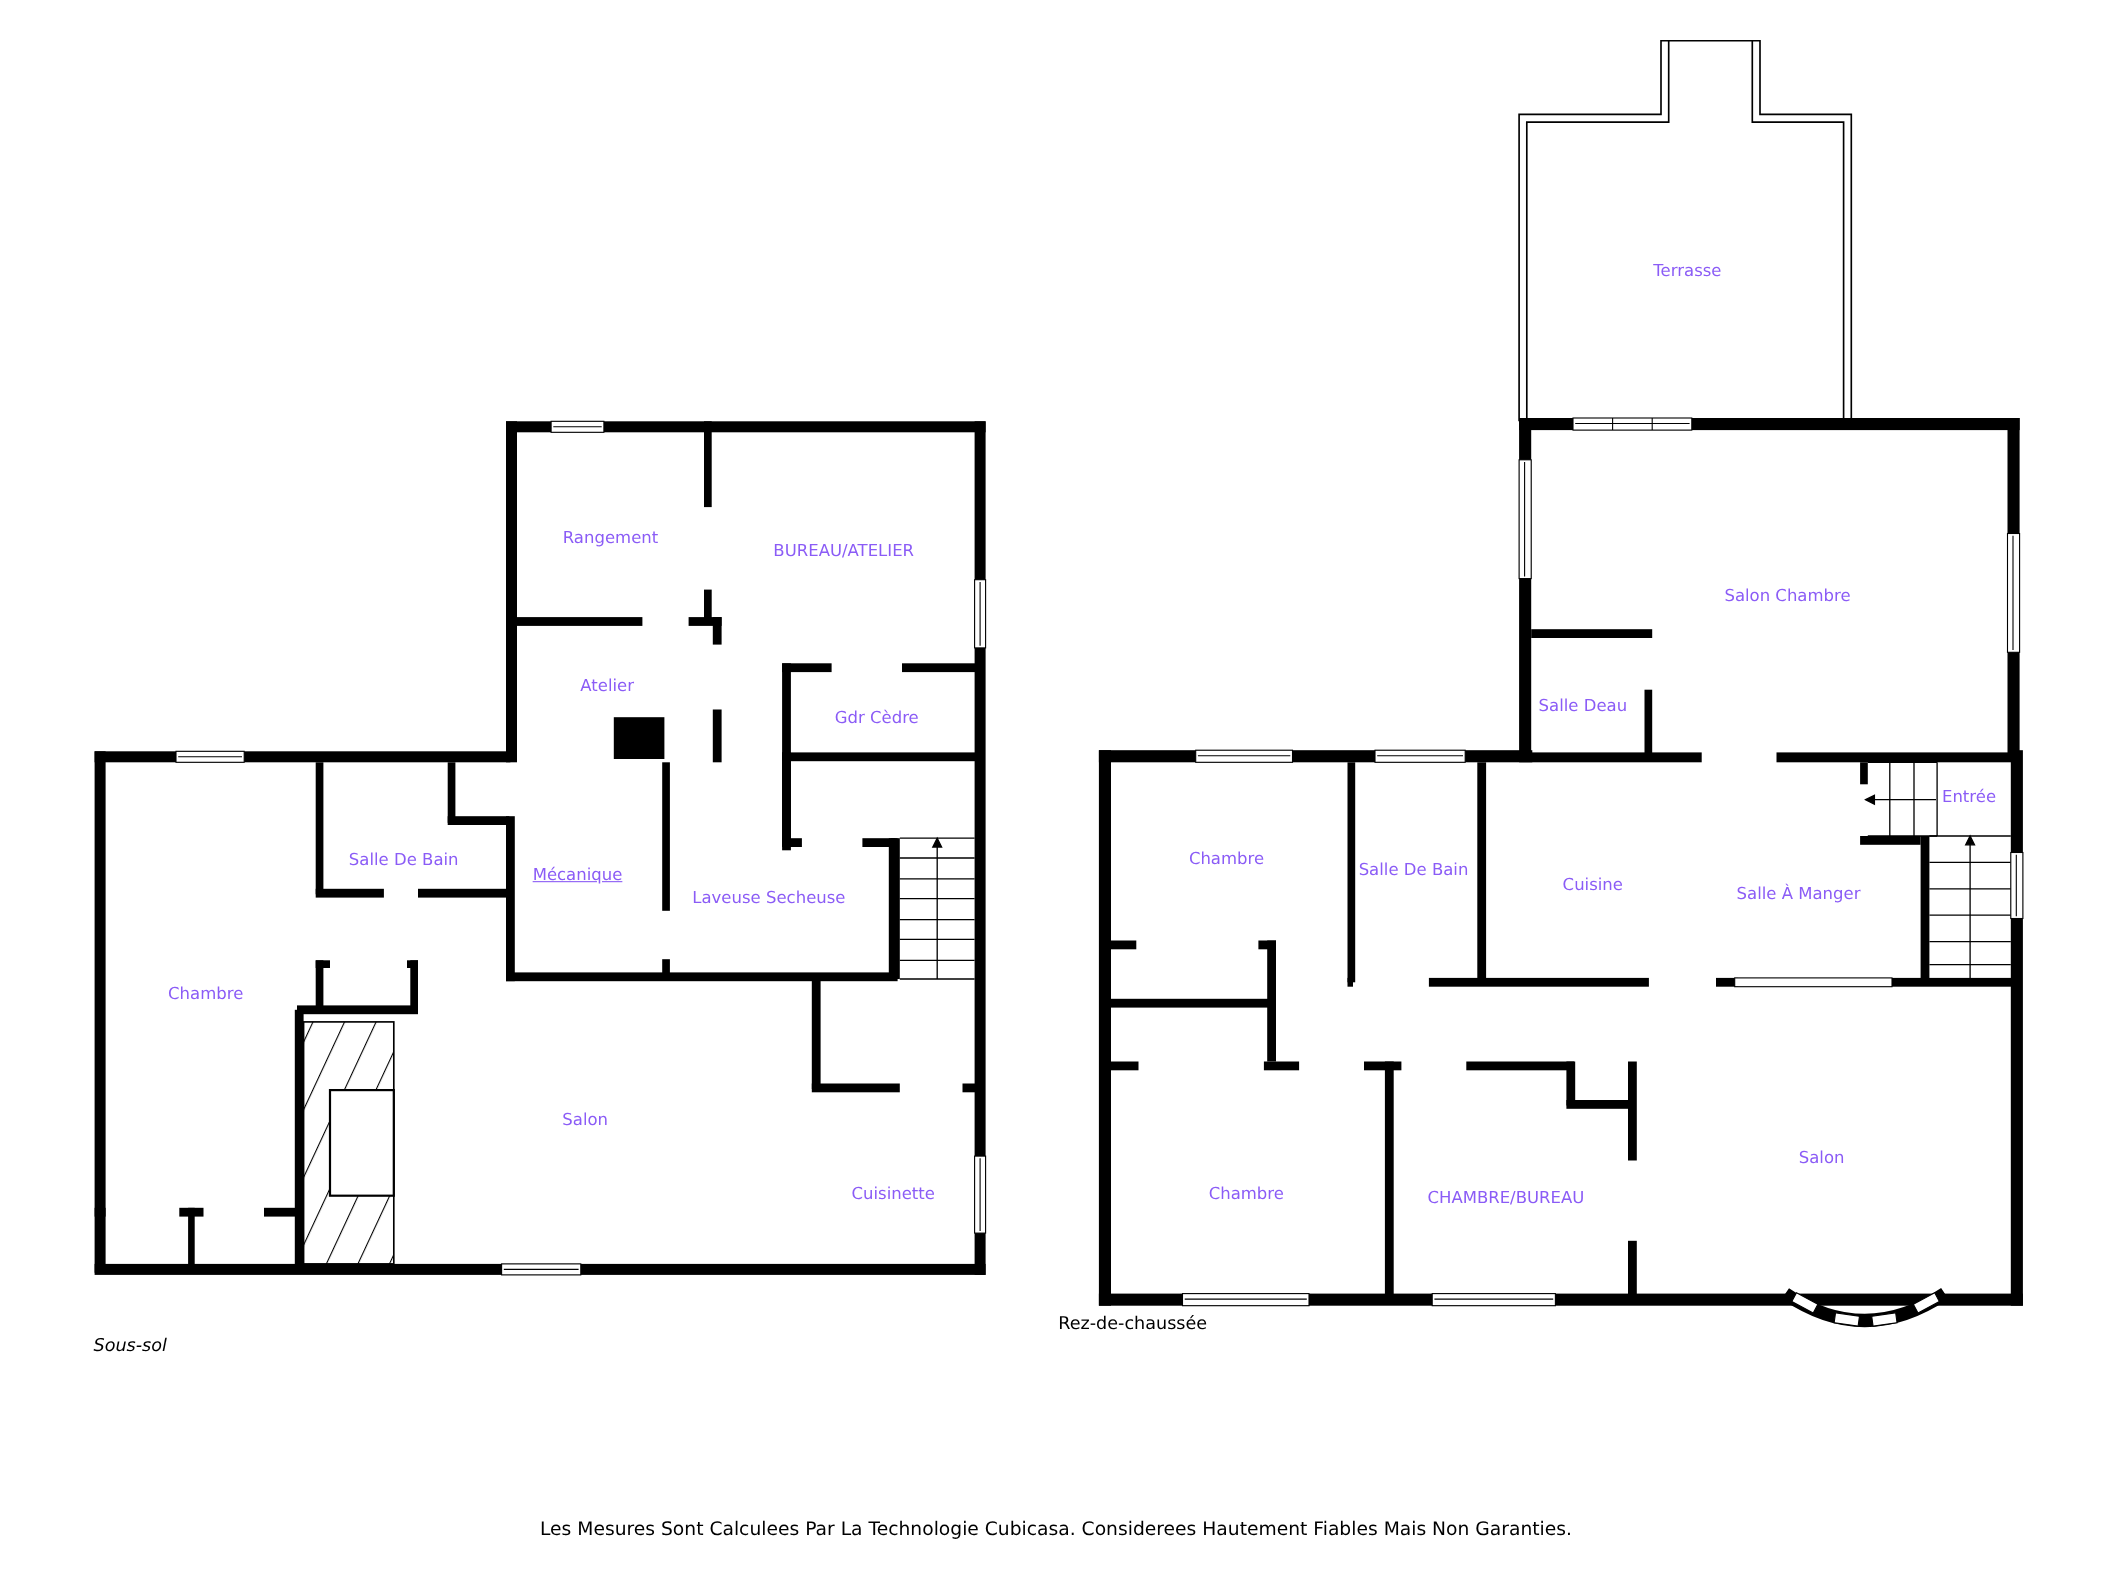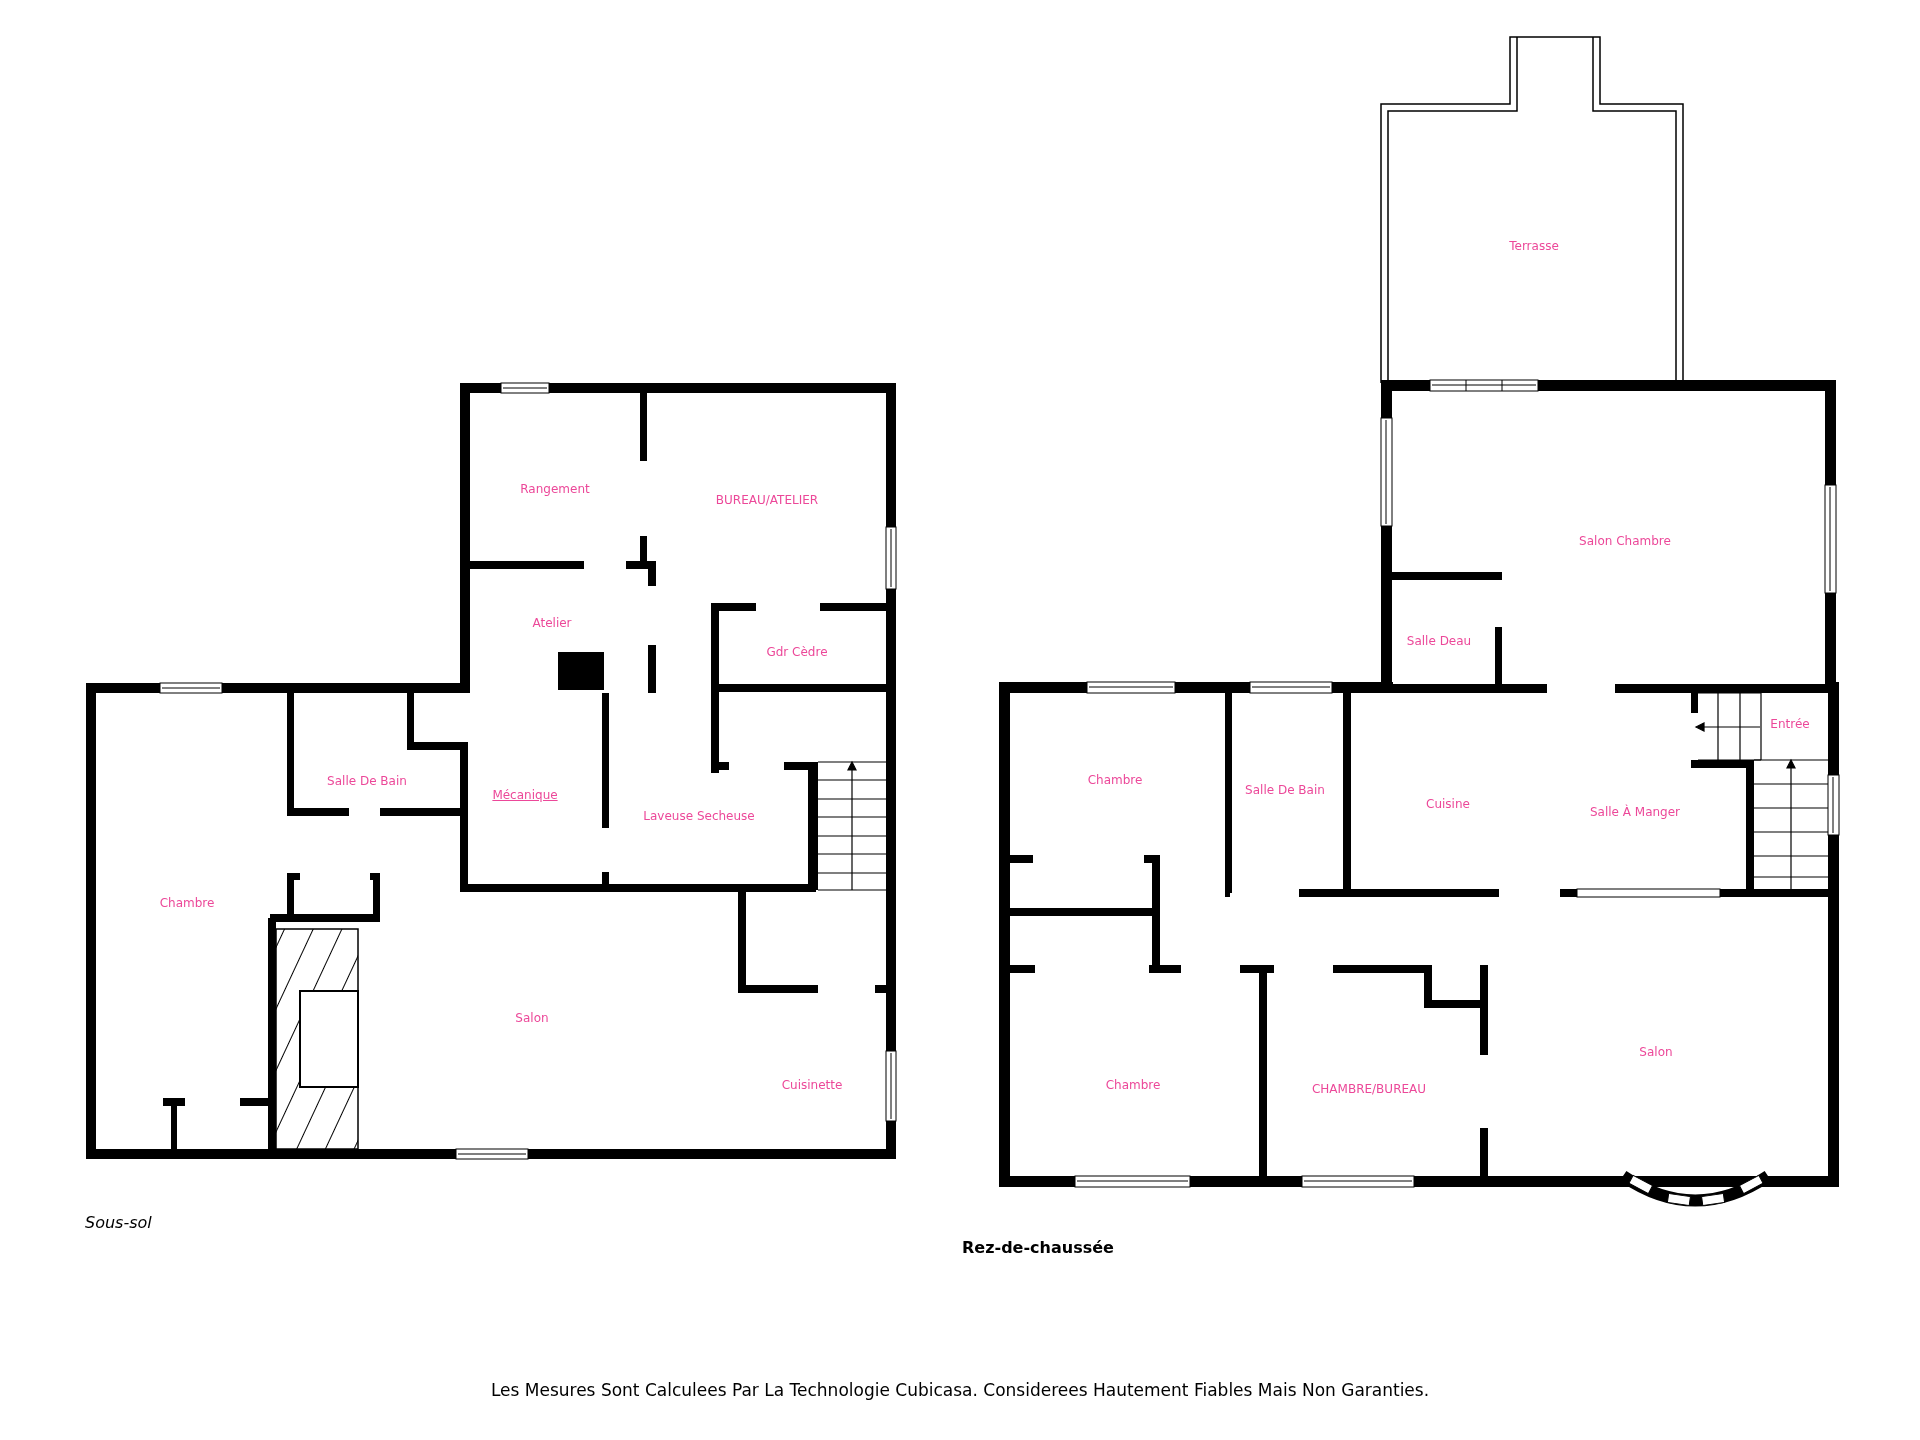--- a/index.html
+++ b/index.html
@@ -1,19 +1,19 @@
 <!DOCTYPE html>
 <html><head>
 <meta charset="utf-8">
 <style>
   html, body { margin:0; padding:0; background:#ffffff; }
   body { width:1920px; height:1440px; position:relative; overflow:hidden;
          font-family:"DejaVu Sans", sans-serif; color:#000; }
   svg.plan { position:absolute; left:0; top:0; }
-  .lbl { position:absolute; font-size:12px; white-space:nowrap; transform:translate(-50%,-50%); color:#ec4899; }
+  .lbl { position:absolute; font-size:15px; white-space:nowrap; transform:translate(-50%,-50%); color:#8b5cf6; }
   .level { position:absolute; font-size:16px; white-space:nowrap; }
   .footer { position:absolute; left:0; width:1920px; top:1380px; text-align:center; font-size:17px; }
 </style>
 </head>
 <body>
 
 <svg class="plan" width="1920" height="1440" viewBox="0 0 1920 1440">
   <defs>
     <pattern id="hatch" patternUnits="userSpaceOnUse" width="26" height="26" patternTransform="rotate(25)">
       <line x1="0" y1="0" x2="0" y2="26" stroke="#000" stroke-width="2"></line>
@@ -232,15 +232,15 @@
 <div class="lbl" style="left:1115px;top:780px;">Chambre</div>
 <div class="lbl" style="left:1285px;top:790px;">Salle De Bain</div>
 <div class="lbl" style="left:1448px;top:804px;">Cuisine</div>
 <div class="lbl" style="left:1635px;top:812px;text-align:right;">Salle À Manger</div>
 <div class="lbl" style="left:1790px;top:724px;">Entrée</div>
 <div class="lbl" style="left:1133px;top:1085px;">Chambre</div>
 <div class="lbl" style="left:1369px;top:1089px;">CHAMBRE/BUREAU</div>
 <div class="lbl" style="left:1656px;top:1052px;">Salon</div>
 
 <div class="level" style="left:85px;top:1213px;font-style:italic;">Sous-sol</div>
-<div class="level" style="left:962px;top:1238px;font-weight:bold;">Rez-de-chaussée</div>
+<div class="level" style="left:962px;top:1193px;">Rez-de-chaussée</div>
 
 <div class="footer">Les Mesures Sont Calculees Par La Technologie Cubicasa. Considerees Hautement Fiables Mais Non Garanties.</div>
 
 </body></html>

